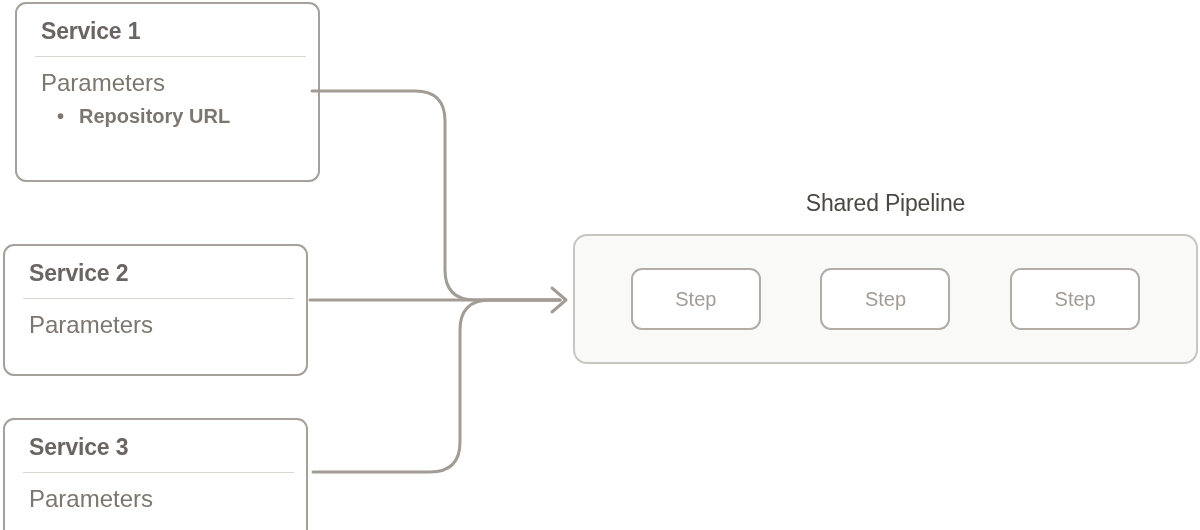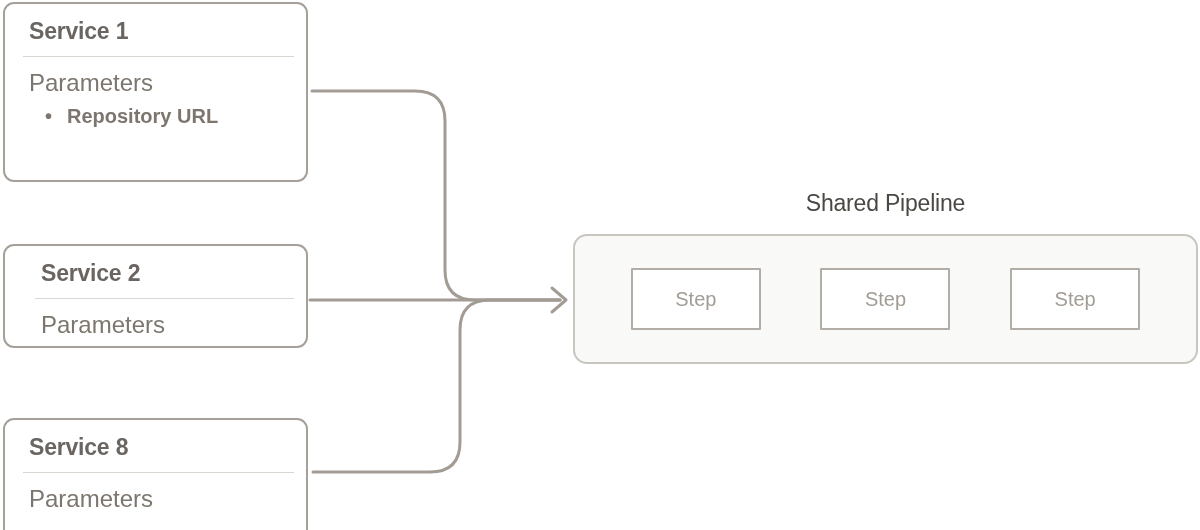--- a/index.html
+++ b/index.html
@@ -25,22 +25,22 @@
   .service-card {
     position: absolute;
     left: 3px;
     width: 305px;
     box-sizing: border-box;
     background: #ffffff;
     border: 2px solid #a6a09a;
     border-radius: 11px;
     padding: 0;
   }
-  #service-card-1 { top: 2px;   height: 180px; }
-  #service-card-2 { top: 244px; height: 104px; padding-left: 12px; }
+  #service-card-1 { top: 2px;   height: 180px; margin-left: 12px; }
+  #service-card-2 { top: 244px; height: 132px; }
   #service-card-3 { top: 418px; height: 130px; }
 
   .card-title {
     font-size: 23px;
     font-weight: bold;
     color: #6b6561;
     letter-spacing: -0.2px;
     padding: 13px 0 0 24px;
     line-height: 28px;
   }
@@ -115,21 +115,21 @@
     align-items: center;
     justify-content: space-around;
     padding: 0 26px;
   }
   .step-box {
     width: 130px;
     height: 62px;
     box-sizing: border-box;
     background: #ffffff;
     border: 2px solid #b3ada7;
-    border-radius: 1px;
+    border-radius: 11px;
     display: flex;
     align-items: center;
     justify-content: center;
     font-size: 20px;
     color: #a29c96;
   }
 </style>
 </head>
 <body>
 
@@ -148,21 +148,21 @@
 
   <div class="service-card" id="service-card-2">
     <div class="card-title">Service 2</div>
     <div class="card-divider"></div>
     <div class="card-body">
       <div class="param-label">Parameters</div>
     </div>
   </div>
 
   <div class="service-card" id="service-card-3">
-    <div class="card-title">Service 8</div>
+    <div class="card-title">Service 3</div>
     <div class="card-divider"></div>
     <div class="card-body">
       <div class="param-label">Parameters</div>
     </div>
   </div>
 
   <svg id="connectors" viewBox="0 0 1200 530" width="1200" height="530">
 
     <path d="M312,91 L415,91 Q445,91 445,121 L445,270 Q445,300 475,300 L560,300" fill="none" stroke="#a39c95" stroke-width="3" stroke-linecap="round"></path>
 

